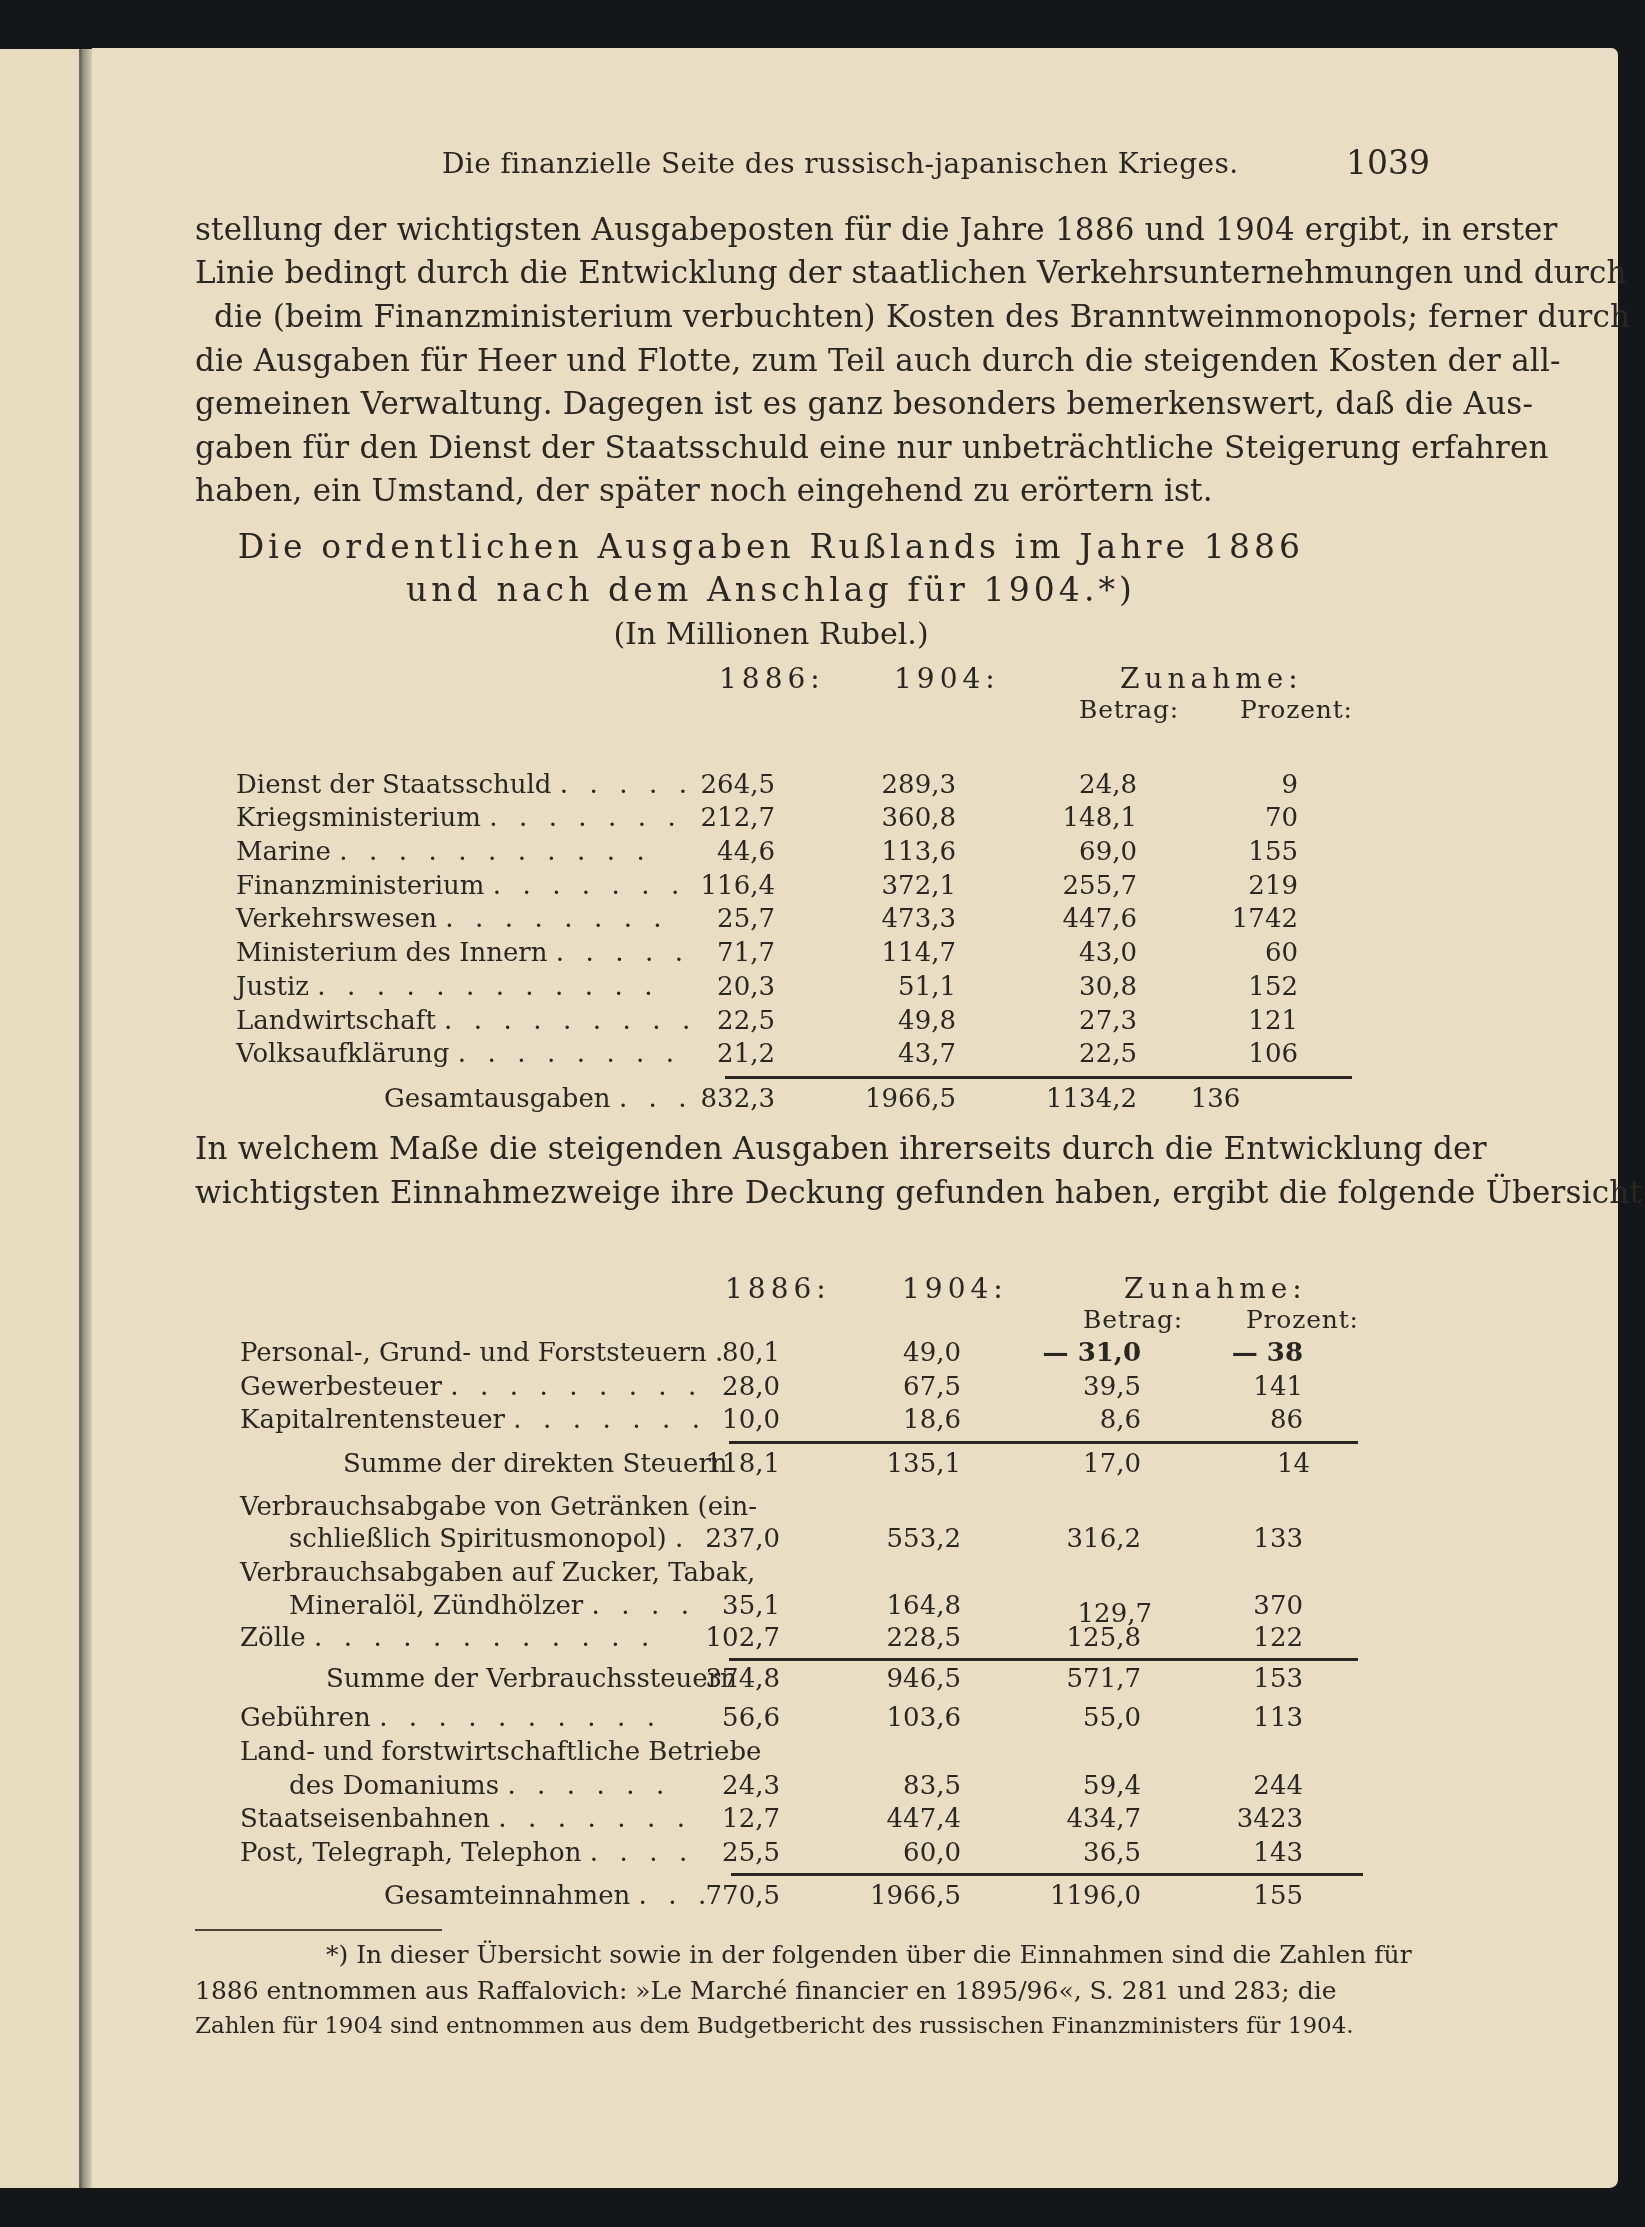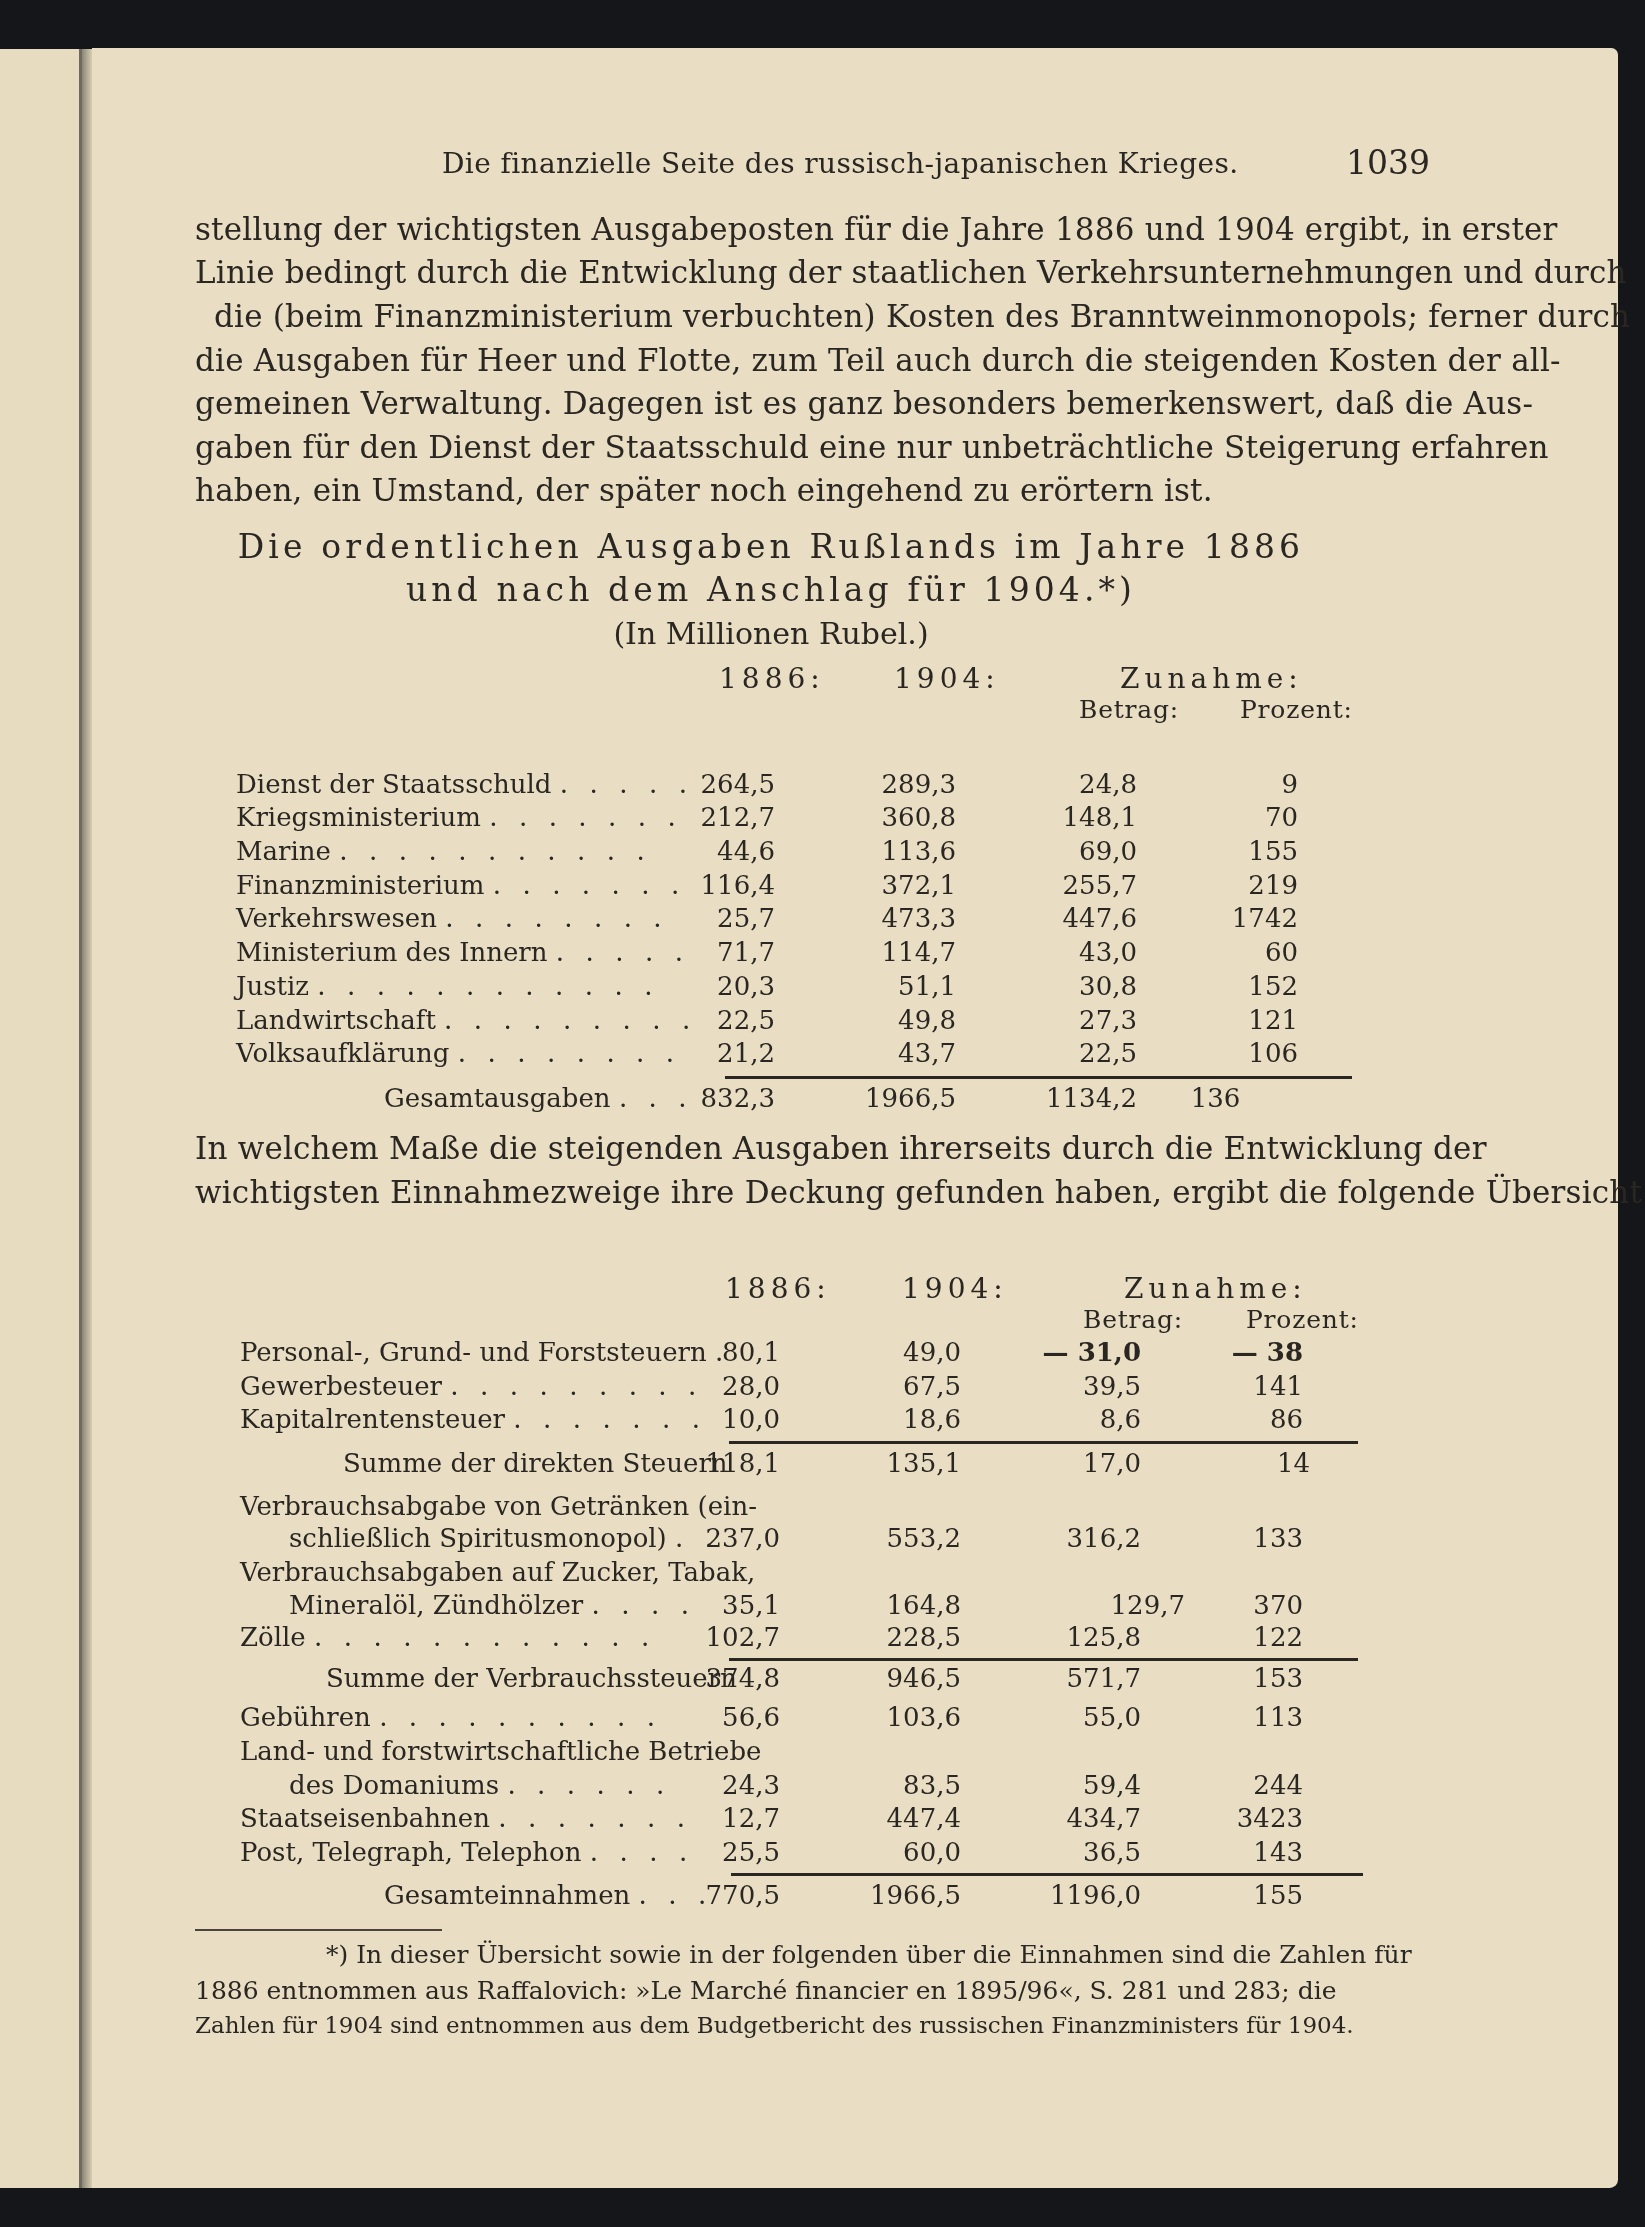--- a/index.html
+++ b/index.html
@@ -205,21 +205,21 @@
       <span class="abs num" style="left:1046px;">133</span>
     </div>
 
     <div class="abs" style="left:0; top:1509px; width:1526px;">
       <span class="abs row-label" style="left:148px;">Verbrauchsabgaben auf Zucker, Tabak,</span>
     </div>
     <div class="abs" style="left:0; top:1542px; width:1526px;">
       <span class="abs row-label" style="left:197px;"><span>Mineralöl, Zündhölzer</span> <span class="dots">. . . .</span></span>
       <span class="abs num" style="left:523px;">35,1</span>
       <span class="abs num" style="left:704px;">164,8</span>
-      <span class="abs num" style="left:928px;">129,7</span>
+      <span class="abs num" style="left:895px;margin-top:8px;">129,7</span>
       <span class="abs num" style="left:1046px;">370</span>
     </div>
 
     <div class="abs" style="left:0; top:1574px; width:1526px;">
       <span class="abs row-label" style="left:148px;"><span>Zölle</span> <span class="dots">. . . . . . . . . . . .</span></span>
       <span class="abs num" style="left:523px;">102,7</span>
       <span class="abs num" style="left:704px;">228,5</span>
       <span class="abs num" style="left:884px;">125,8</span>
       <span class="abs num" style="left:1046px;">122</span>
     </div>

